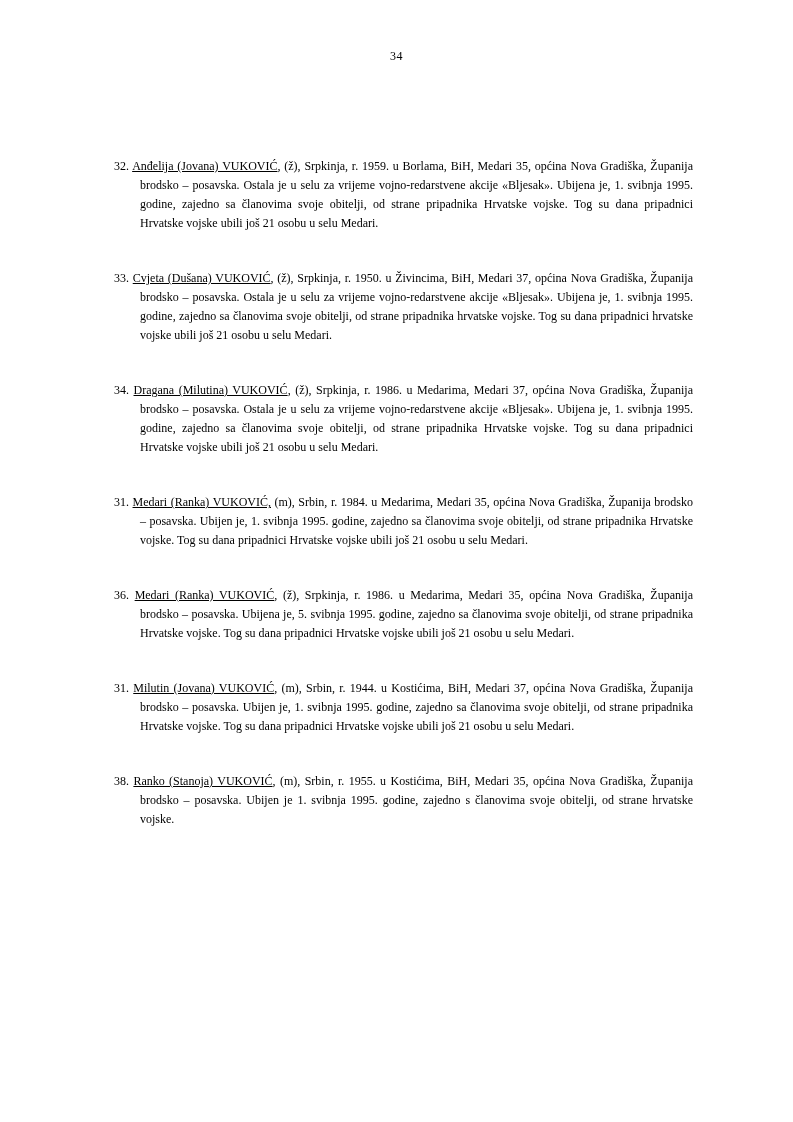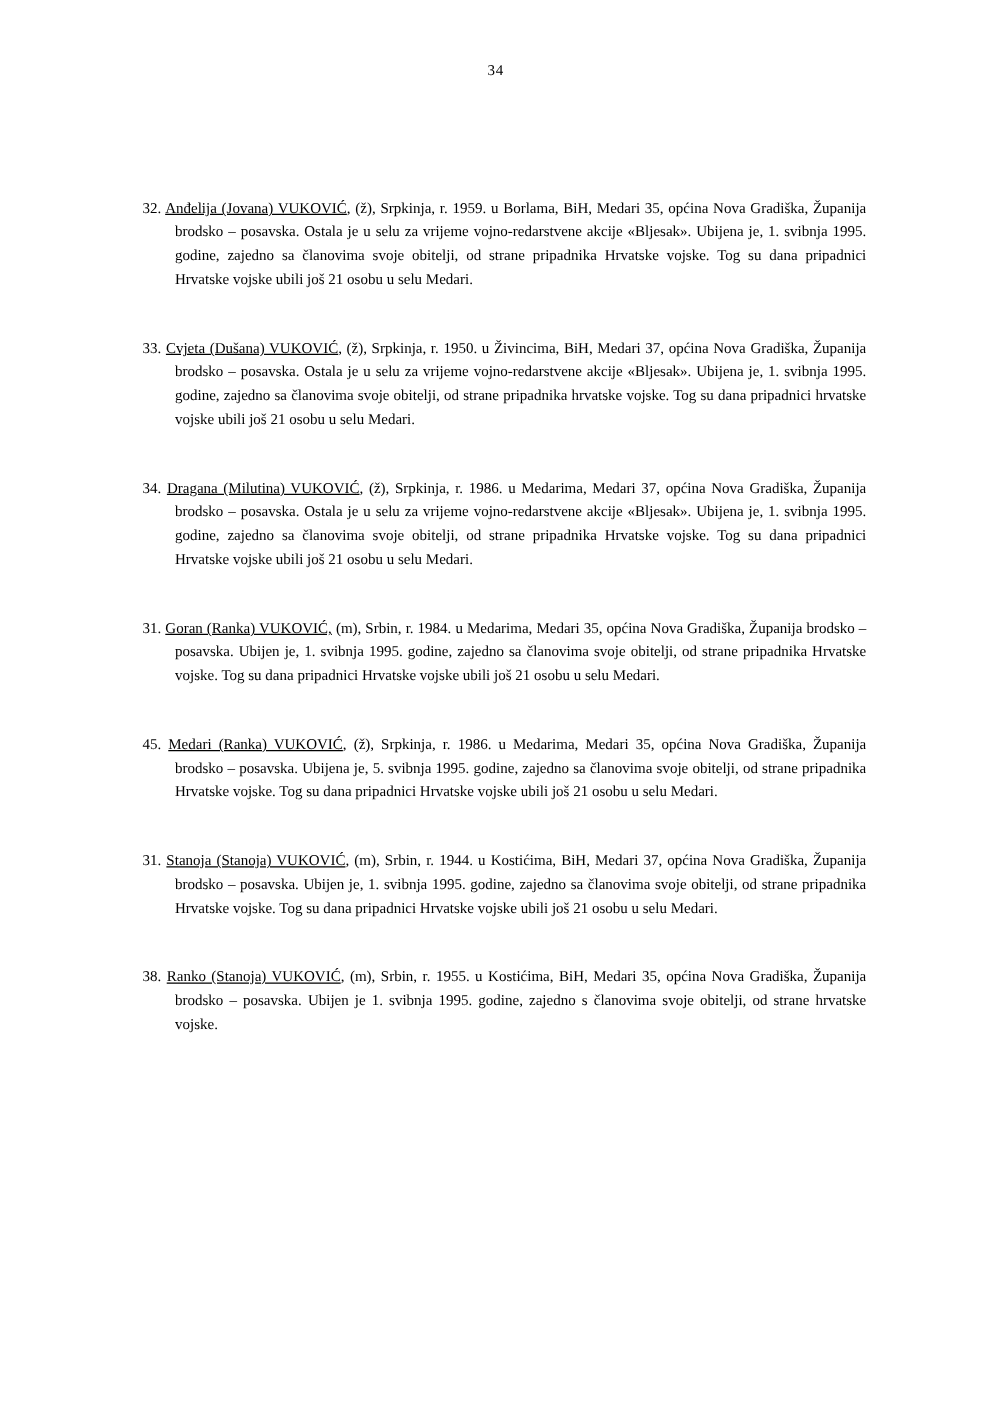--- a/index.html
+++ b/index.html
@@ -49,22 +49,22 @@
   <div class="page-number">34</div>
 
   <div class="entries">
 
     <p class="entry"><span>32.</span> <span class="victim-name">Anđelija (Jovana) VUKOVIĆ</span><span>, (ž), Srpkinja, r. 1959. u Borlama, BiH, Medari 35, općina Nova Gradiška, Županija brodsko – posavska. Ostala je u selu za vrijeme vojno-redarstvene akcije «Bljesak». Ubijena je, 1. svibnja 1995. godine, zajedno sa članovima svoje obitelji, od strane pripadnika Hrvatske vojske. Tog su dana pripadnici Hrvatske vojske ubili još 21 osobu u selu Medari.</span></p>
 
     <p class="entry"><span>33.</span> <span class="victim-name">Cvjeta (Dušana) VUKOVIĆ</span><span>, (ž), Srpkinja, r. 1950. u Živincima, BiH, Medari 37, općina Nova Gradiška, Županija brodsko – posavska. Ostala je u selu za vrijeme vojno-redarstvene akcije «Bljesak». Ubijena je, 1. svibnja 1995. godine, zajedno sa članovima svoje obitelji, od strane pripadnika hrvatske vojske. Tog su dana pripadnici hrvatske vojske ubili još 21 osobu u selu Medari.</span></p>
 
     <p class="entry"><span>34.</span> <span class="victim-name">Dragana (Milutina) VUKOVIĆ</span><span>, (ž), Srpkinja, r. 1986. u Medarima, Medari 37, općina Nova Gradiška, Županija brodsko – posavska. Ostala je u selu za vrijeme vojno-redarstvene akcije «Bljesak». Ubijena je, 1. svibnja 1995. godine, zajedno sa članovima svoje obitelji, od strane pripadnika Hrvatske vojske. Tog su dana pripadnici Hrvatske vojske ubili još 21 osobu u selu Medari.</span></p>
 
-    <p class="entry"><span>31.</span> <span class="victim-name">Goran (Ranka) VUKOVIĆ,</span><span> (m), Srbin, r. 1984. u Medarima, Medari 35, općina Nova Gradiška, Županija brodsko – posavska. Ubijen je, 1. svibnja 1995. godine, zajedno sa članovima svoje obitelji, od strane pripadnika Hrvatske vojske. Tog su dana pripadnici Hrvatske vojske ubili još 21 osobu u selu Medari.</span></p>
+    <p class="entry"><span>31.</span> <span class="victim-name">Medari (Ranka) VUKOVIĆ,</span><span> (m), Srbin, r. 1984. u Medarima, Medari 35, općina Nova Gradiška, Županija brodsko – posavska. Ubijen je, 1. svibnja 1995. godine, zajedno sa članovima svoje obitelji, od strane pripadnika Hrvatske vojske. Tog su dana pripadnici Hrvatske vojske ubili još 21 osobu u selu Medari.</span></p>
 
-    <p class="entry"><span>45.</span> <span class="victim-name">Medari (Ranka) VUKOVIĆ</span><span>, (ž), Srpkinja, r. 1986. u Medarima, Medari 35, općina Nova Gradiška, Županija brodsko – posavska. Ubijena je, 5. svibnja 1995. godine, zajedno sa članovima svoje obitelji, od strane pripadnika Hrvatske vojske. Tog su dana pripadnici Hrvatske vojske ubili još 21 osobu u selu Medari.</span></p>
+    <p class="entry"><span>36.</span> <span class="victim-name">Medari (Ranka) VUKOVIĆ</span><span>, (ž), Srpkinja, r. 1986. u Medarima, Medari 35, općina Nova Gradiška, Županija brodsko – posavska. Ubijena je, 5. svibnja 1995. godine, zajedno sa članovima svoje obitelji, od strane pripadnika Hrvatske vojske. Tog su dana pripadnici Hrvatske vojske ubili još 21 osobu u selu Medari.</span></p>
 
-    <p class="entry"><span>31.</span> <span class="victim-name">Stanoja (Stanoja) VUKOVIĆ</span><span>, (m), Srbin, r. 1944. u Kostićima, BiH, Medari 37, općina Nova Gradiška, Županija brodsko – posavska. Ubijen je, 1. svibnja 1995. godine, zajedno sa članovima svoje obitelji, od strane pripadnika Hrvatske vojske. Tog su dana pripadnici Hrvatske vojske ubili još 21 osobu u selu Medari.</span></p>
+    <p class="entry"><span>31.</span> <span class="victim-name">Milutin (Jovana) VUKOVIĆ</span><span>, (m), Srbin, r. 1944. u Kostićima, BiH, Medari 37, općina Nova Gradiška, Županija brodsko – posavska. Ubijen je, 1. svibnja 1995. godine, zajedno sa članovima svoje obitelji, od strane pripadnika Hrvatske vojske. Tog su dana pripadnici Hrvatske vojske ubili još 21 osobu u selu Medari.</span></p>
 
     <p class="entry"><span>38.</span> <span class="victim-name">Ranko (Stanoja) VUKOVIĆ</span><span>, (m), Srbin, r. 1955. u Kostićima, BiH, Medari 35, općina Nova Gradiška, Županija brodsko – posavska. Ubijen je 1. svibnja 1995. godine, zajedno s članovima svoje obitelji, od strane hrvatske vojske.</span></p>
 
   </div>
 </div>
 
 </body></html>

